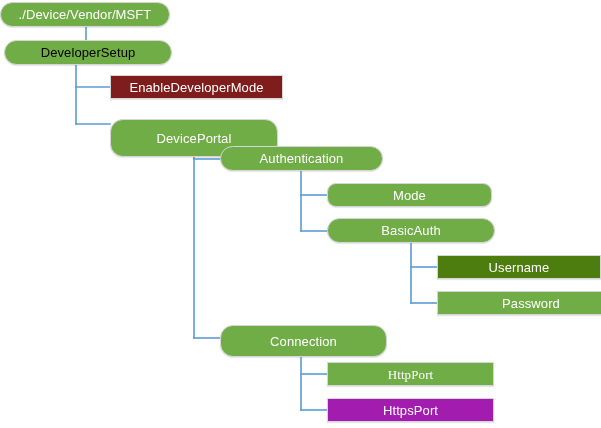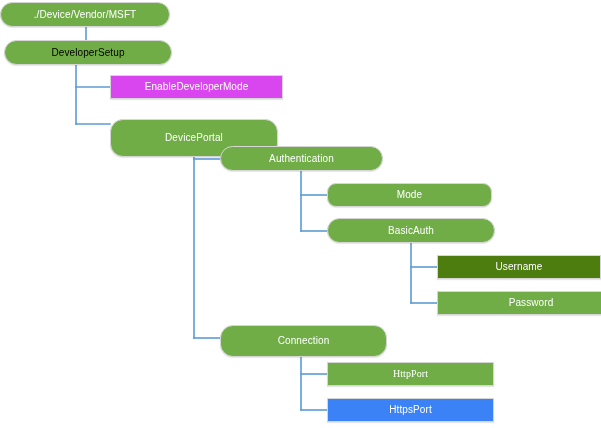--- a/index.html
+++ b/index.html
@@ -25,21 +25,21 @@
     pointer-events: none;
   }
   .node {
     position: absolute;
     box-sizing: border-box;
     background: #70AD47;
     color: #ffffff;
     display: flex;
     align-items: center;
     justify-content: center;
-    font-size: 10px;
+    font-size: 13px;
     line-height: 1;
     letter-spacing: 0.1px;
     white-space: nowrap;
     border: 1px solid #d6d6d6;
     box-shadow: 0 1px 1px rgba(0,0,0,0.10);
   }
   .node.rounded {
     border-radius: 12px;
   }
   .node.rect {
@@ -76,21 +76,21 @@
       </g>
   </svg>
 
   <div id="node-layer">
       <div class="node rounded" style="left: 0px; top: 2px; width: 170px; height: 25px; background: rgb(112, 173, 71); color: rgb(255, 255, 255); border-color: rgb(214, 214, 214); border-radius: 13px;">
         <span class="node-label">./Device/Vendor/MSFT</span>
       </div>
       <div class="node rounded" style="left: 4px; top: 40px; width: 168px; height: 25px; background: rgb(112, 173, 71); color: #000000; border-color: rgb(214, 214, 214); border-radius: 13px;">
         <span class="node-label">DeveloperSetup</span>
       </div>
-      <div class="node rect" style="left: 110px; top: 75px; width: 173px; height: 24px; background: #d946ef; color: rgb(255, 255, 255); border-color: rgb(214, 214, 214);">
+      <div class="node rect" style="left: 110px; top: 75px; width: 173px; height: 24px; background: #7f1d1d; color: rgb(255, 255, 255); border-color: rgb(214, 214, 214);">
         <span class="node-label">EnableDeveloperMode</span>
       </div>
       <div class="node rounded" style="left: 110px; top: 111px; width: 168px; height: 38px; background: rgb(112, 173, 71); color: rgb(255, 255, 255); border-color: rgb(214, 214, 214); border-radius: 13px; margin-top: 8px;">
         <span class="node-label">DevicePortal</span>
       </div>
       <div class="node rounded" style="left: 220px; top: 146px; width: 163px; height: 25px; background: rgb(112, 173, 71); color: rgb(255, 255, 255); border-color: rgb(214, 214, 214); border-radius: 13px;">
         <span class="node-label">Authentication</span>
       </div>
       <div class="node rect" style="left: 327px; top: 183px; width: 165px; height: 24px; background: rgb(112, 173, 71); color: rgb(255, 255, 255); border-color: rgb(214, 214, 214); border-radius: 9px;">
         <span class="node-label">Mode</span>
@@ -103,18 +103,18 @@
       </div>
       <div class="node rect" style="left: 437px; top: 291px; width: 188px; height: 24px; background: rgb(112, 173, 71); color: rgb(255, 255, 255); border-color: rgb(214, 214, 214);">
         <span class="node-label">Password</span>
       </div>
       <div class="node rounded" style="left: 220px; top: 325px; width: 167px; height: 32px; background: rgb(112, 173, 71); color: rgb(255, 255, 255); border-color: rgb(214, 214, 214); border-radius: 13px;">
         <span class="node-label">Connection</span>
       </div>
       <div class="node rect" style="left: 327px; top: 362px; width: 167px; height: 24px; background: rgb(112, 173, 71); color: rgb(255, 255, 255); border-color: rgb(214, 214, 214); font-family: Liberation Serif, serif;">
         <span class="node-label">HttpPort</span>
       </div>
-      <div class="node rect" style="left: 327px; top: 398px; width: 167px; height: 24px; background: #3b82f6; color: rgb(255, 255, 255); border-color: rgb(214, 214, 214);">
+      <div class="node rect" style="left: 327px; top: 398px; width: 167px; height: 24px; background: #a21caf; color: rgb(255, 255, 255); border-color: rgb(214, 214, 214);">
         <span class="node-label">HttpsPort</span>
       </div>
     </div>
 
 </div>
 
 </body></html>

